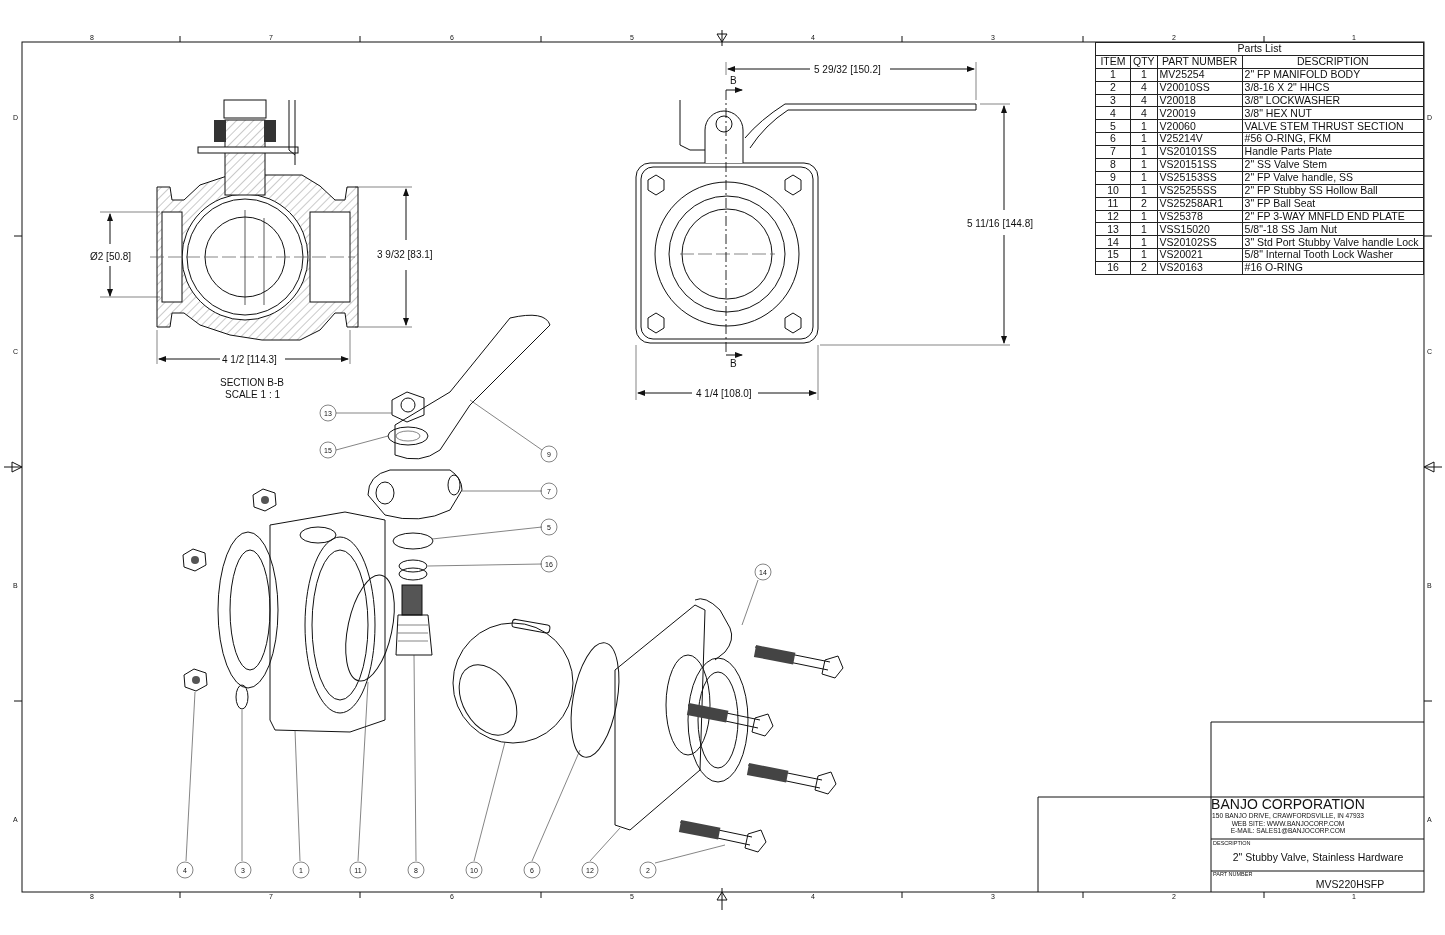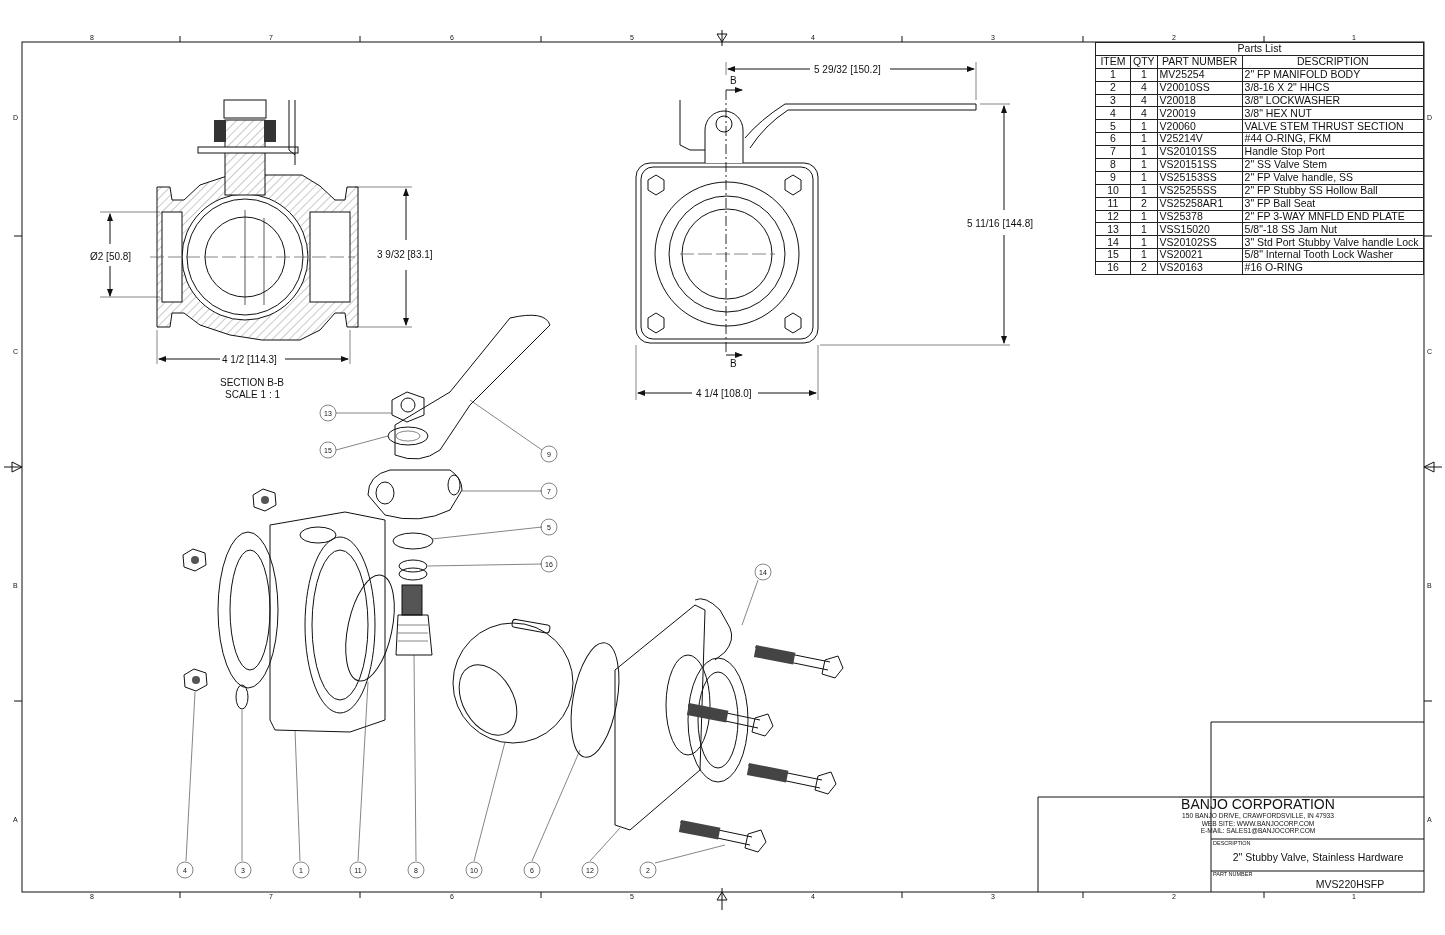--- a/index.html
+++ b/index.html
@@ -374,27 +374,27 @@
       <tr>
         <td class="c">5</td>
         <td class="c">1</td>
         <td>V20060</td>
         <td>VALVE STEM THRUST SECTION</td>
       </tr>
       <tr>
         <td class="c">6</td>
         <td class="c">1</td>
         <td>V25214V</td>
-        <td>#44 O-RING, FKM</td>
+        <td>#56 O-RING, FKM</td>
       </tr>
       <tr>
         <td class="c">7</td>
         <td class="c">1</td>
         <td>VS20101SS</td>
-        <td>Handle Stop Port</td>
+        <td>Handle Parts Plate</td>
       </tr>
       <tr>
         <td class="c">8</td>
         <td class="c">1</td>
         <td>VS20151SS</td>
         <td>2" SS Valve Stem</td>
       </tr>
       <tr>
         <td class="c">9</td>
         <td class="c">1</td>
@@ -442,21 +442,21 @@
         <td class="c">2</td>
         <td>VS20163</td>
         <td>#16 O-RING</td>
       </tr>
     </tbody>
 </table>
 
 <div class="note">
   <div style="height:9px"></div>
 </div>
-<div style="position:absolute;left:1152px;top:797px;width:212px;text-align:center;">
+<div style="position:absolute;left:1182px;top:797px;width:212px;text-align:center;">
   <div style="font-size:14px;line-height:15px;">BANJO CORPORATION</div>
   <div style="font-size:6.6px;line-height:7.6px;">150 BANJO DRIVE, CRAWFORDSVILLE, IN 47933</div>
   <div style="font-size:6.6px;line-height:7.6px;">WEB SITE: WWW.BANJOCORP.COM</div>
   <div style="font-size:6.6px;line-height:7.6px;">E-MAIL: SALES1@BANJOCORP.COM</div>
 </div>
 <div style="position:absolute;left:1213px;top:840px;font-size:5.5px;">DESCRIPTION</div>
 <div style="position:absolute;left:1212px;top:851px;width:212px;text-align:center;font-size:10.5px;">2" Stubby Valve, Stainless Hardware</div>
 <div style="position:absolute;left:1213px;top:871px;font-size:5.5px;">PART NUMBER</div>
 <div style="position:absolute;left:1212px;top:878px;width:212px;text-align:center;font-size:10.5px;padding-left:32px;">MVS220HSFP</div>
 

